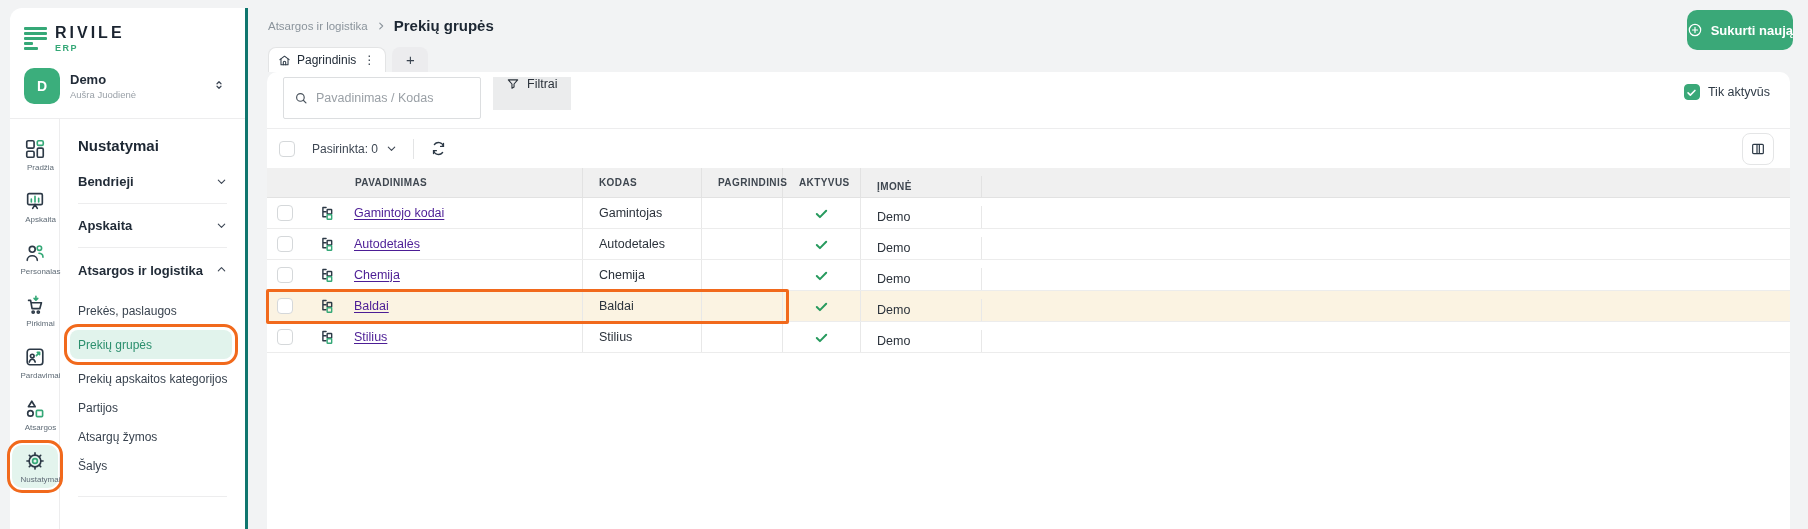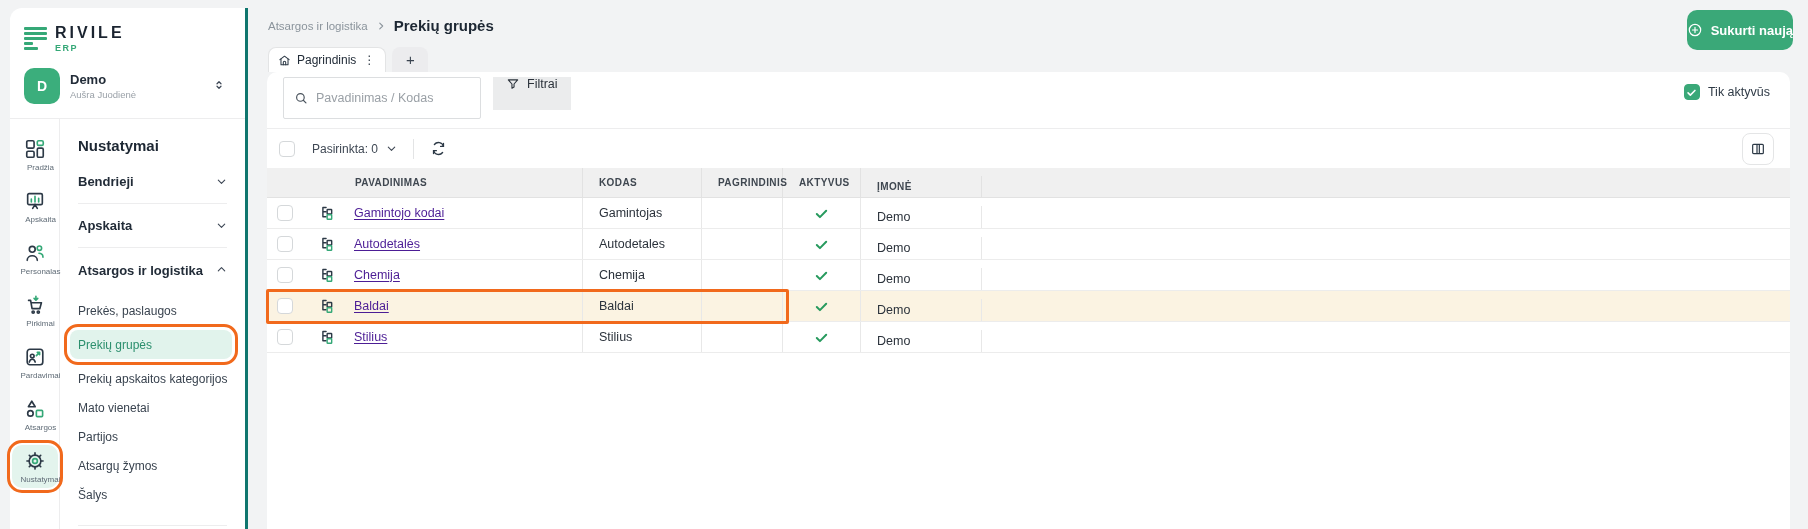--- a/index.html
+++ b/index.html
@@ -232,21 +232,20 @@
           <span class="s-lbl">Atsargos ir logistika</span>
           <span><svg width="11" height="11" viewBox="0 0 24 24" fill="none" stroke="#3c4654" stroke-width="2.4" stroke-linecap="round" stroke-linejoin="round">
                 <path d="M5 15l7-7 7 7"></path>
               </svg></span>
         </div>
 
         <div class="submenu">
           <div class="subnav-item">Prekės, paslaugos</div>
           <div class="subnav-item active">Prekių grupės</div>
           <div class="subnav-item">Prekių apskaitos kategorijos</div>
-          <div class="subnav-item">Mato vienetai</div>
           <div class="subnav-item">Partijos</div>
           <div class="subnav-item">Atsargų žymos</div>
           <div class="subnav-item">Šalys</div>
         </div>
         <div class="subnav-bottom-divider"></div>
       </nav>
     </div>
   </div>
 
   <div class="main">

